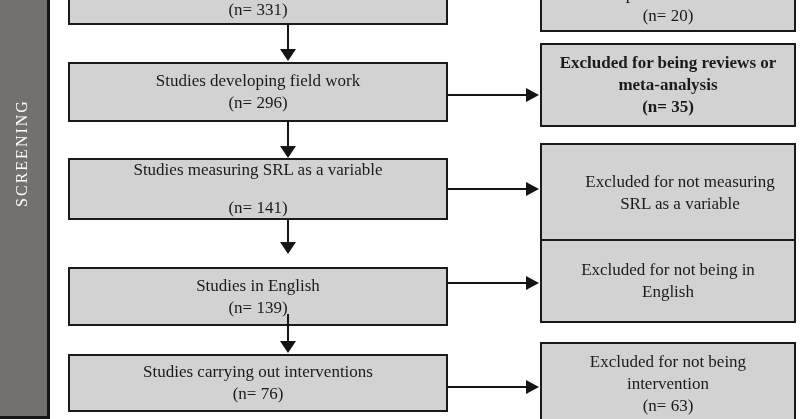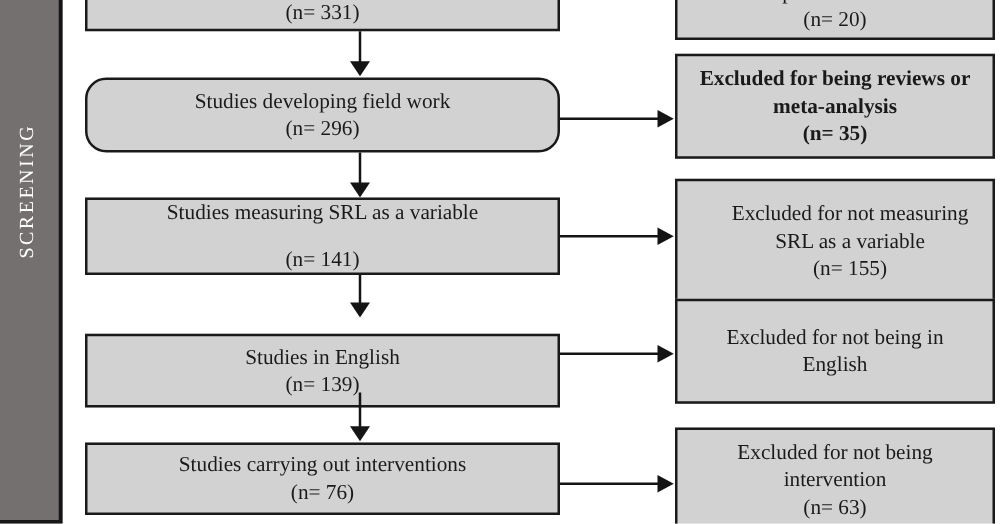--- a/index.html
+++ b/index.html
@@ -27,21 +27,21 @@
     background:var(--box-fill,#d2d2d2);
     border:2px solid var(--box-border,#1a1a1a);
     display:flex;flex-direction:column;align-items:center;justify-content:center;
     text-align:center;font-size:17px;line-height:22px;
   }
   .cbox{left:68px;width:380px;}
   .rbox{left:540px;width:256px;}
   .bx .ln{width:100%;}
   
   #cbox1{top:-38px;height:63px;justify-content:flex-end;padding-bottom:2px;}
-  #cbox2{top:62px;height:60px;border-radius:17px;}
+  #cbox2{top:62px;height:60px;}
   #cbox3{top:158px;height:62px;gap:16px;}
   #cbox4{top:267px;height:59px;}
   #cbox5{top:354px;height:58px;}
   #rbox1{top:-26px;height:58px;justify-content:flex-end;padding-bottom:3px;}
   #rbox2{top:43px;height:84px;font-weight:bold;}
   #rbox3{top:143px;height:100px;padding-left:24px;}
   #rbox4{top:239px;height:84px;}
   #rbox5{top:342px;height:80px;padding-top:4px;}
   
   .varrow{position:absolute;left:280px;width:16px;}
@@ -137,21 +137,20 @@
 
   <div class="bx rbox" id="rbox2">
     <div class="ln">Excluded for being reviews or</div>
     <div class="ln">meta-analysis</div>
     <div class="ln">(n= 35)</div>
   </div>
 
   <div class="bx rbox" id="rbox3">
     <div class="ln">Excluded for not measuring</div>
     <div class="ln">SRL as a variable</div>
-    <div class="ln">(n= 155)</div>
   </div>
 
   <div class="bx rbox" id="rbox4">
     <div class="ln">Excluded for not being in</div>
     <div class="ln">English</div>
   </div>
 
   <div class="bx rbox" id="rbox5">
     <div class="ln">Excluded for not being</div>
     <div class="ln">intervention</div>

